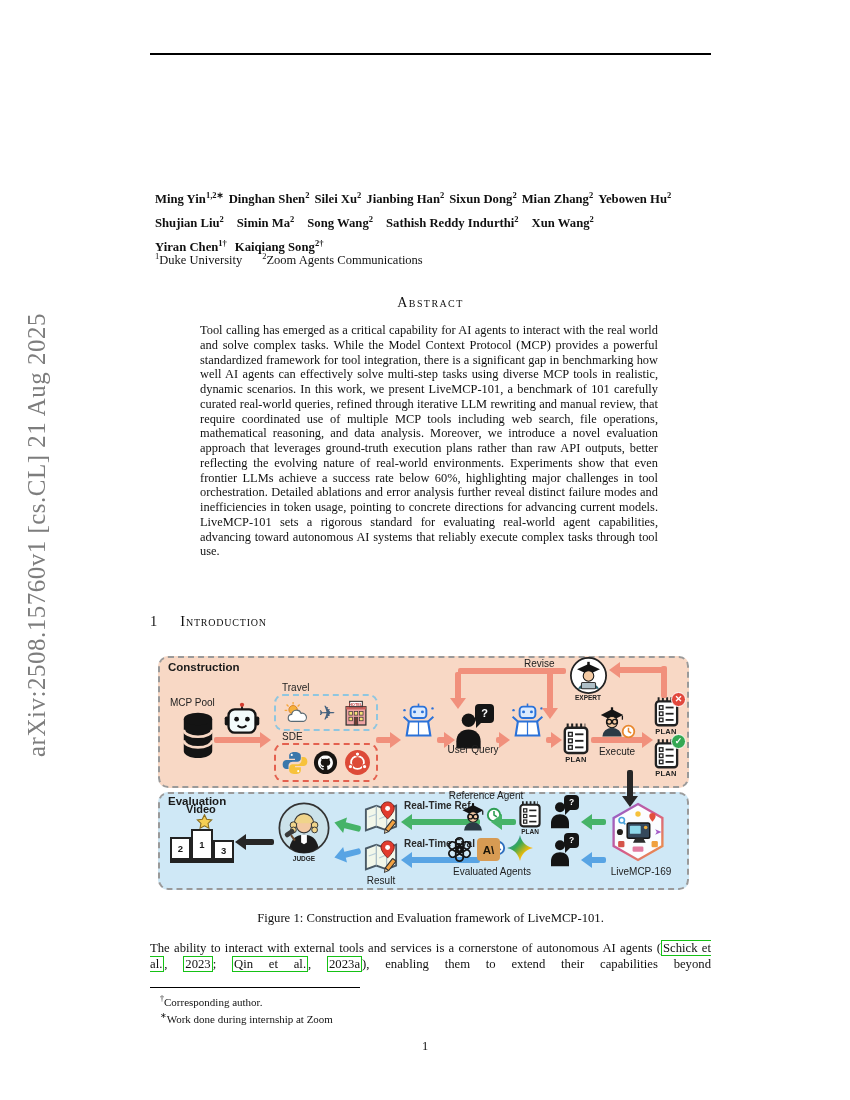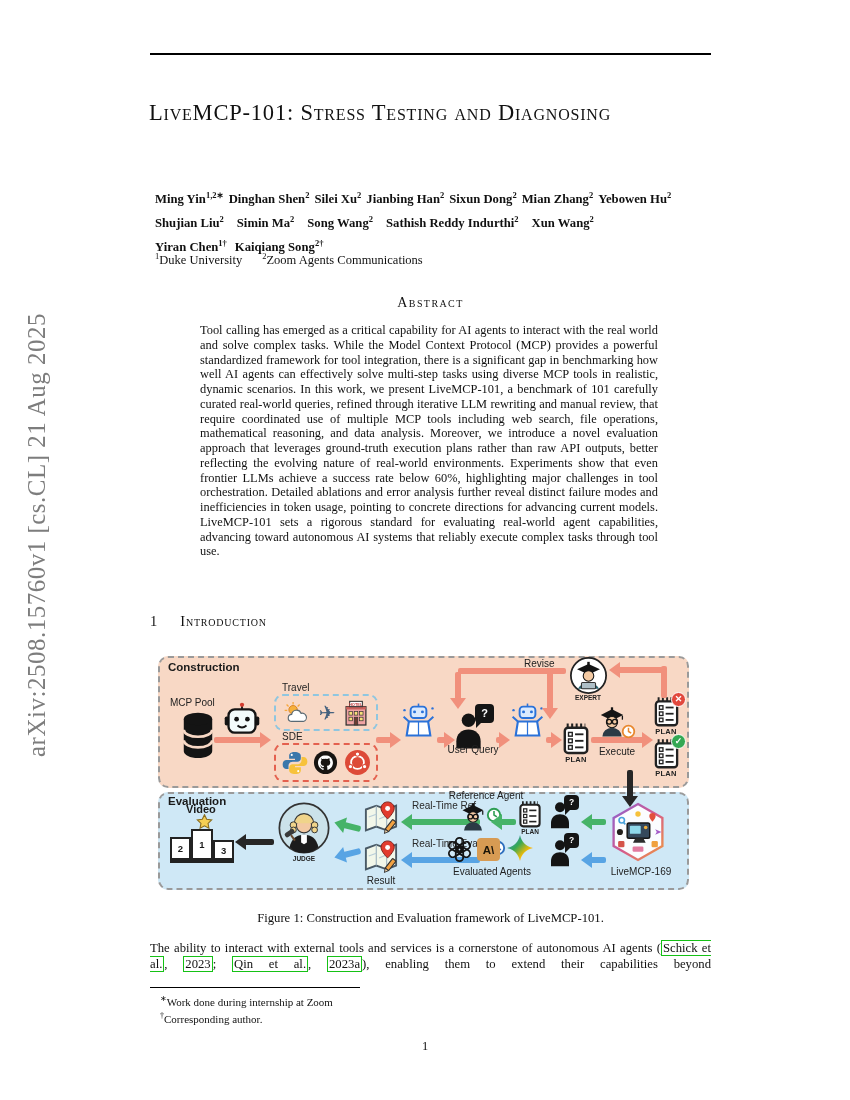--- a/index.html
+++ b/index.html
@@ -51,21 +51,21 @@
   
   .figwrap{position:absolute;left:158px;top:656px;width:535px;height:238px;
            font-family:"Liberation Sans",sans-serif;color:#1a1a1a}
   .panelC{position:absolute;left:0;top:0;width:527px;height:128px;background:#f8d8c5;
           border:2px dashed #9a9a9a;border-radius:10px}
   .panelE{position:absolute;left:0;top:136px;width:527px;height:94px;background:#cfe8f6;
           border:2px dashed #9a9a9a;border-radius:10px}
   .figwrap .abs{position:absolute}
   .flabel{position:absolute;font-weight:bold;font-size:11.5px}
   .slabel{position:absolute;font-size:10px;text-align:center;color:#222}
-  .blabel{position:absolute;font-size:10px;font-weight:normal;text-align:center;color:#2a2a2a}
+  .blabel{position:absolute;font-size:10px;font-weight:bold;color:#2a2a2a}
   .plabel{position:absolute;font-size:7.5px;font-weight:bold;letter-spacing:.3px;text-align:center;color:#222}
   .xlabel{position:absolute;font-size:6.5px;font-weight:bold;text-align:center;color:#222}
 
   .tbox{position:absolute;border:2px dashed #8fc6e0;border-radius:9px;display:flex;
         align-items:center;justify-content:space-evenly}
   .sbox{position:absolute;border:2px dashed #e4604e;border-radius:9px;display:flex;
         align-items:center;justify-content:space-evenly}
 
   .sal{--c:#f1907c}.grn{--c:#46b368}.blu{--c:#58a4e4}.blk{--c:#262626}
   .arr{position:absolute;height:16px}
@@ -282,21 +282,21 @@
   <rect x="25" y="49" width="12" height="6" rx="1.5" fill="#e27ba0"></rect>
   <path d="M50 30 l7 3 -7 3 1.8 -3 z" fill="#a45cc8"></path>
 </symbol>
 </defs>
 </svg>
 
 <div class="watermark">arXiv:2508.15760v1  [cs.CL]  21 Aug 2025</div>
 <div class="toprule"></div>
 
 <h1 class="title">
-  <span>LiveMCP-101: Stress Testing and Diagnosing</span><br>
+  <br>
 </h1>
 
 <div class="authors">
   <div class="ln ln1">
     <span class="au"><span>Ming Yin</span><sup>1,2∗</sup></span><span class="au"><span>Dinghan Shen</span><sup>2</sup></span><span class="au"><span>Silei Xu</span><sup>2</sup></span><span class="au"><span>Jianbing Han</span><sup>2</sup></span><span class="au"><span>Sixun Dong</span><sup>2</sup></span><span class="au"><span>Mian Zhang</span><sup>2</sup></span><span class="au"><span>Yebowen Hu</span><sup>2</sup></span>
   </div>
   <div class="ln ln2">
     <span class="au"><span>Shujian Liu</span><sup>2</sup></span><span class="au"><span>Simin Ma</span><sup>2</sup></span><span class="au"><span>Song Wang</span><sup>2</sup></span><span class="au"><span>Sathish Reddy Indurthi</span><sup>2</sup></span><span class="au"><span>Xun Wang</span><sup>2</sup></span>
   </div>
   <div class="ln ln3">
@@ -488,17 +488,17 @@
   <div class="qb" style="left:406px;top:177px;width:15px;height:15px;font-size:8.5px;line-height:15px">?</div>
   <div class="arr l blu" style="left:424px;top:196px;width:24px"></div>
 </div>
 
 <div class="caption">Figure 1: Construction and Evaluation framework of LiveMCP-101.</div>
 
 <p class="intro"><span>The ability to interact with external tools and services is a cornerstone of autonomous AI agents (</span><span class="cite">Schick et al.</span><span>, </span><span class="cite">2023</span><span>; </span><span class="cite">Qin et al.</span><span>, </span><span class="cite">2023a</span><span>), enabling them to extend their capabilities beyond</span></p>
 
 <div class="fnrule"></div>
 <div class="fns">
+  <div><sup>†</sup><span>Corresponding author.</span></div>
   <div><sup>∗</sup><span>Work done during internship at Zoom</span></div>
-  <div><sup>†</sup><span>Corresponding author.</span></div>
 </div>
 
 <div class="pageno">1</div>
 
 </body></html>

